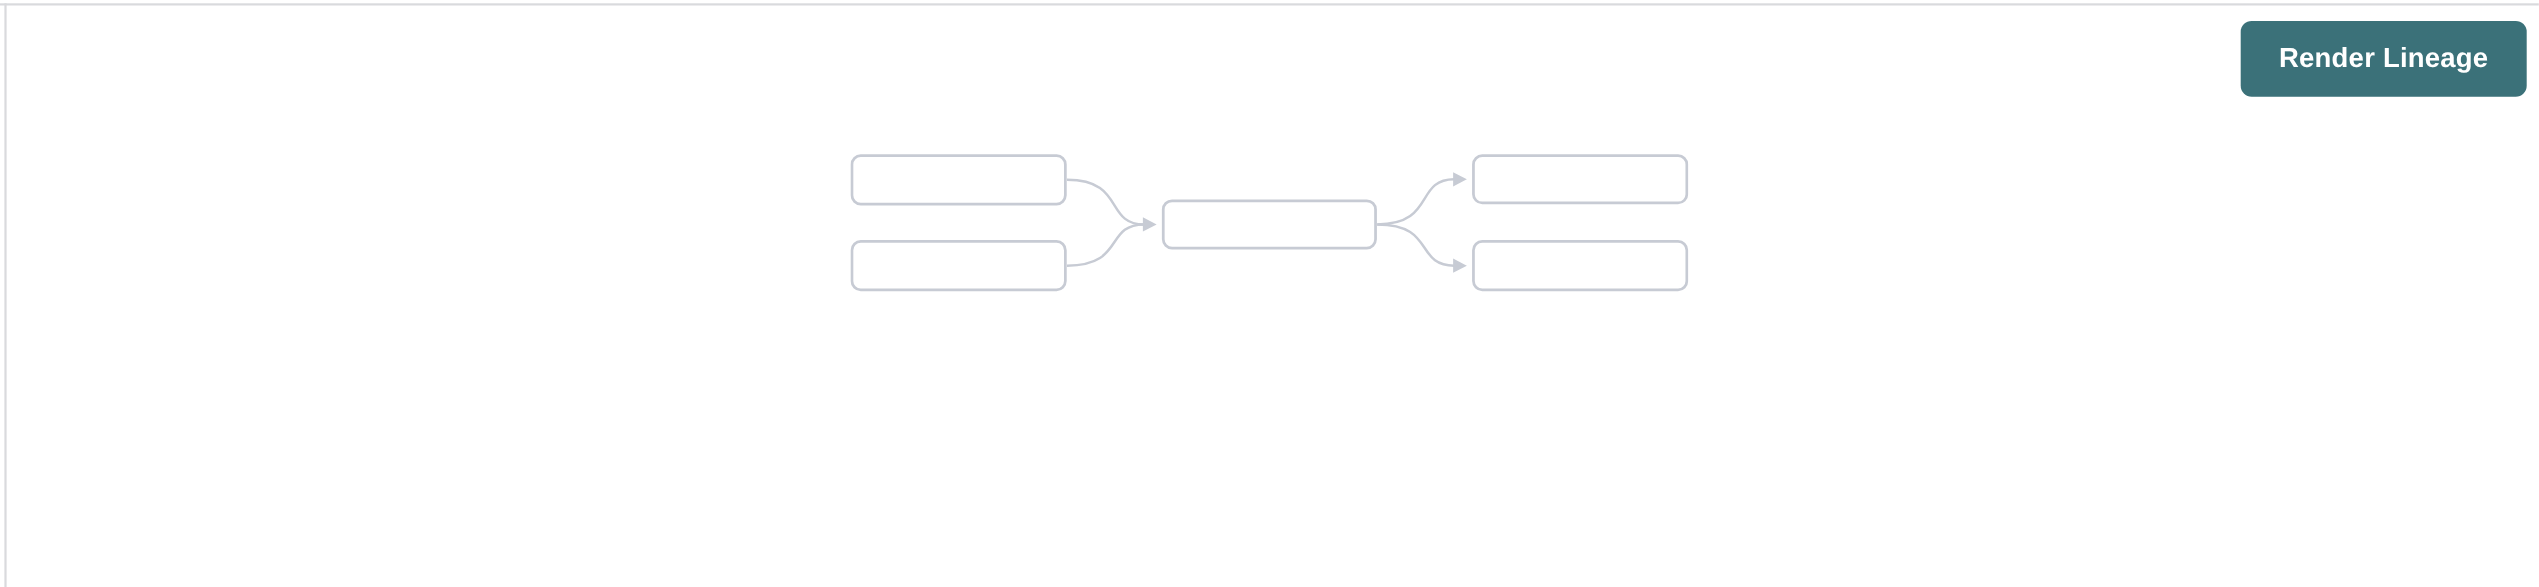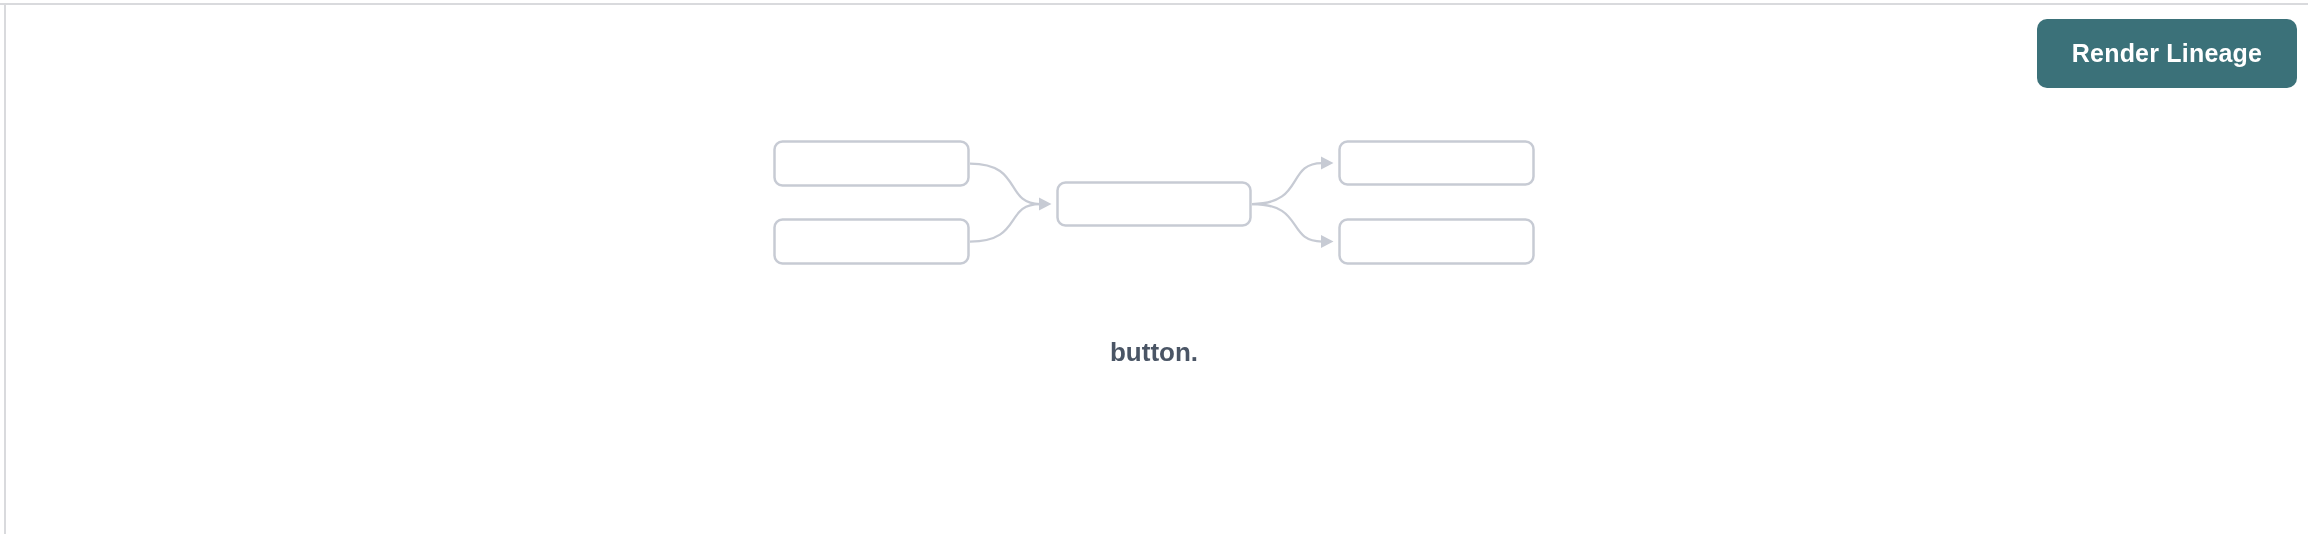--- a/index.html
+++ b/index.html
@@ -100,16 +100,15 @@
         <rect x="1.5" y="1.5" width="194" height="44" rx="8"></rect>
         <rect x="1.5" y="79.5" width="194" height="44" rx="8"></rect>
         <rect x="284.5" y="42.5" width="193" height="43" rx="8"></rect>
         <rect x="566.5" y="1.5" width="194" height="43" rx="8"></rect>
         <rect x="566.5" y="79.5" width="194" height="44" rx="8"></rect>
       </g>
     </svg>
   </div>
 
   <div class="message">
-    <div>button.</div>
   </div>
 
 </div>
 
 </body></html>

